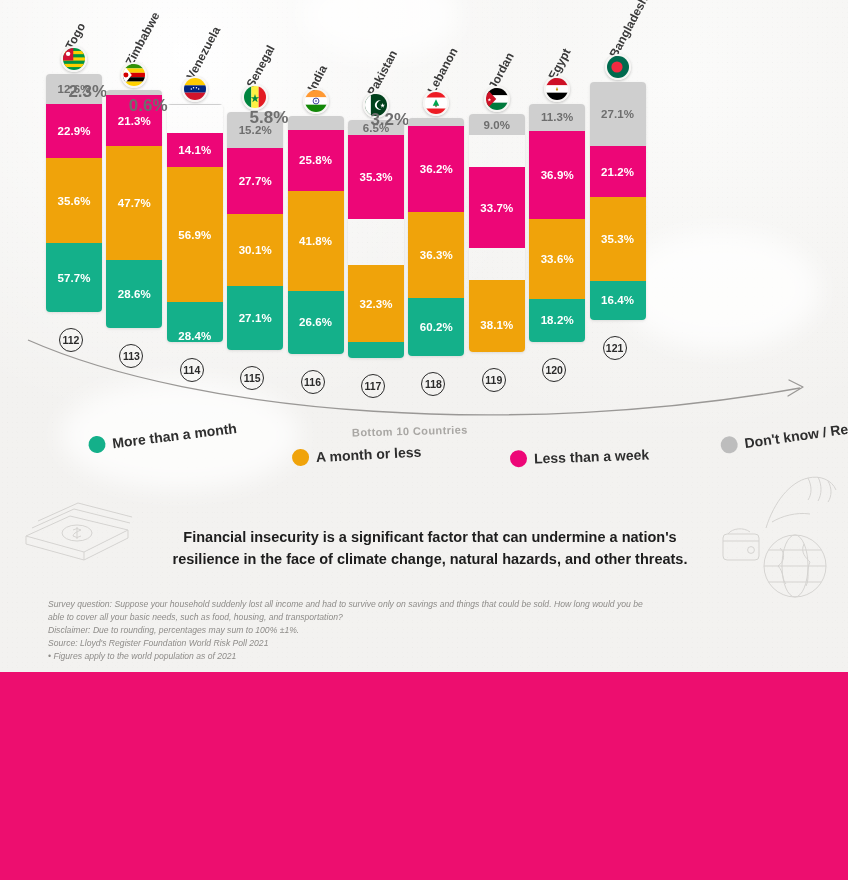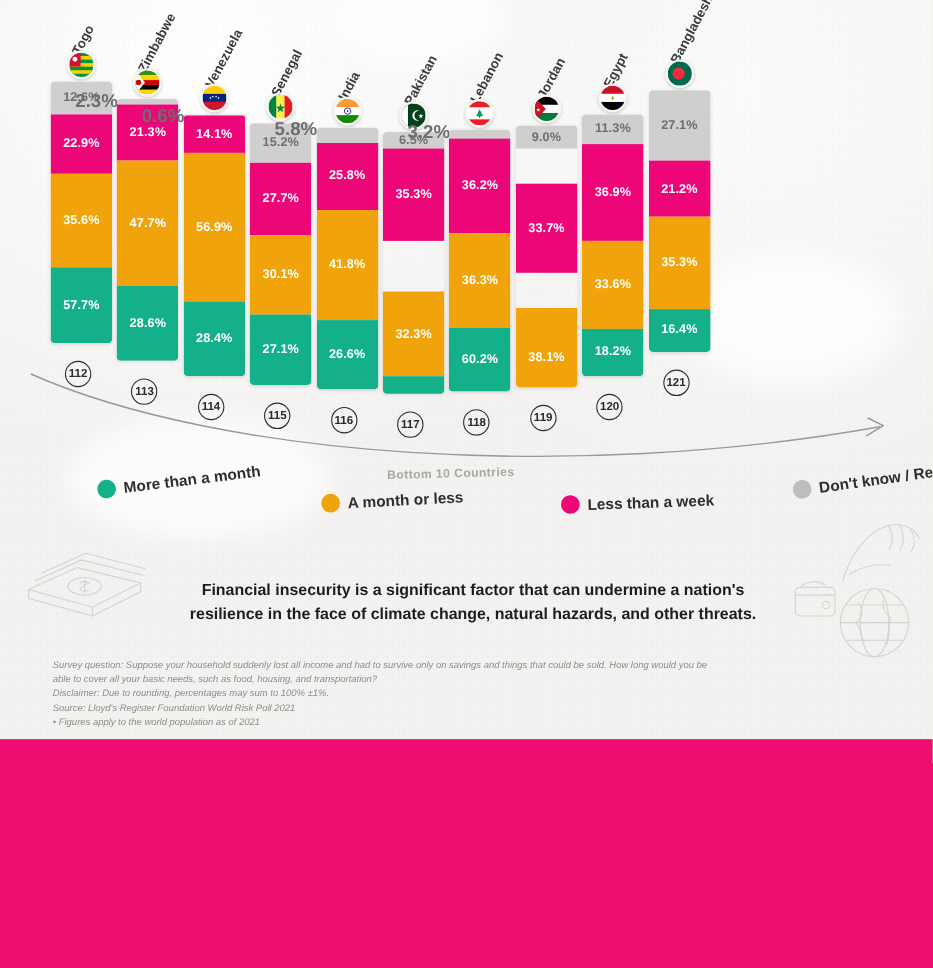--- a/index.html
+++ b/index.html
@@ -163,21 +163,21 @@
             <g fill="#fff">
               <circle cx="10" cy="15" r="1"></circle>
               <circle cx="13" cy="13.4" r="1"></circle>
               <circle cx="17" cy="13.4" r="1"></circle>
               <circle cx="20" cy="15" r="1"></circle>
             </g>
           </svg></div>
         <div class="ext-label" style="left: -38px; top: 96px;">0.6%</div>
         <div class="bar" style="position: absolute; top: 104px; height: 238px;">
           <div class="seg grey tiny" style="background: rgb(207, 207, 207); height: 1.428px; flex: 0 0 auto;"></div>
-          <div class="seg" style="background: rgb(237, 6, 119); height: 33.558px; flex: 0 0 auto;">14.1%</div>
+          <div class="seg" style="background: rgb(237, 6, 119); height: 33.558px; flex: 0 0 auto; margin-top: 28px;">14.1%</div>
           <div class="seg" style="background: rgb(240, 163, 10); height: 135.422px; flex: 0 0 auto;">56.9%</div>
           <div class="seg" style="background: rgb(20, 176, 138); height: 67.592px; flex: 0 0 auto;">28.4%</div>
         </div>
         <div class="rank" style="top: 358px;">114</div>
       </div>
       <div class="col" style="left: 227.2px; top: 0px;">
         <div class="cname" style="top: 76px;">Senegal</div>
         <div class="flag" style="top: 84px;"><svg viewBox="0 0 30 30">
             <rect width="10" height="30" fill="#00853F"></rect>
             <rect x="10" width="10" height="30" fill="#FDEF42"></rect>

